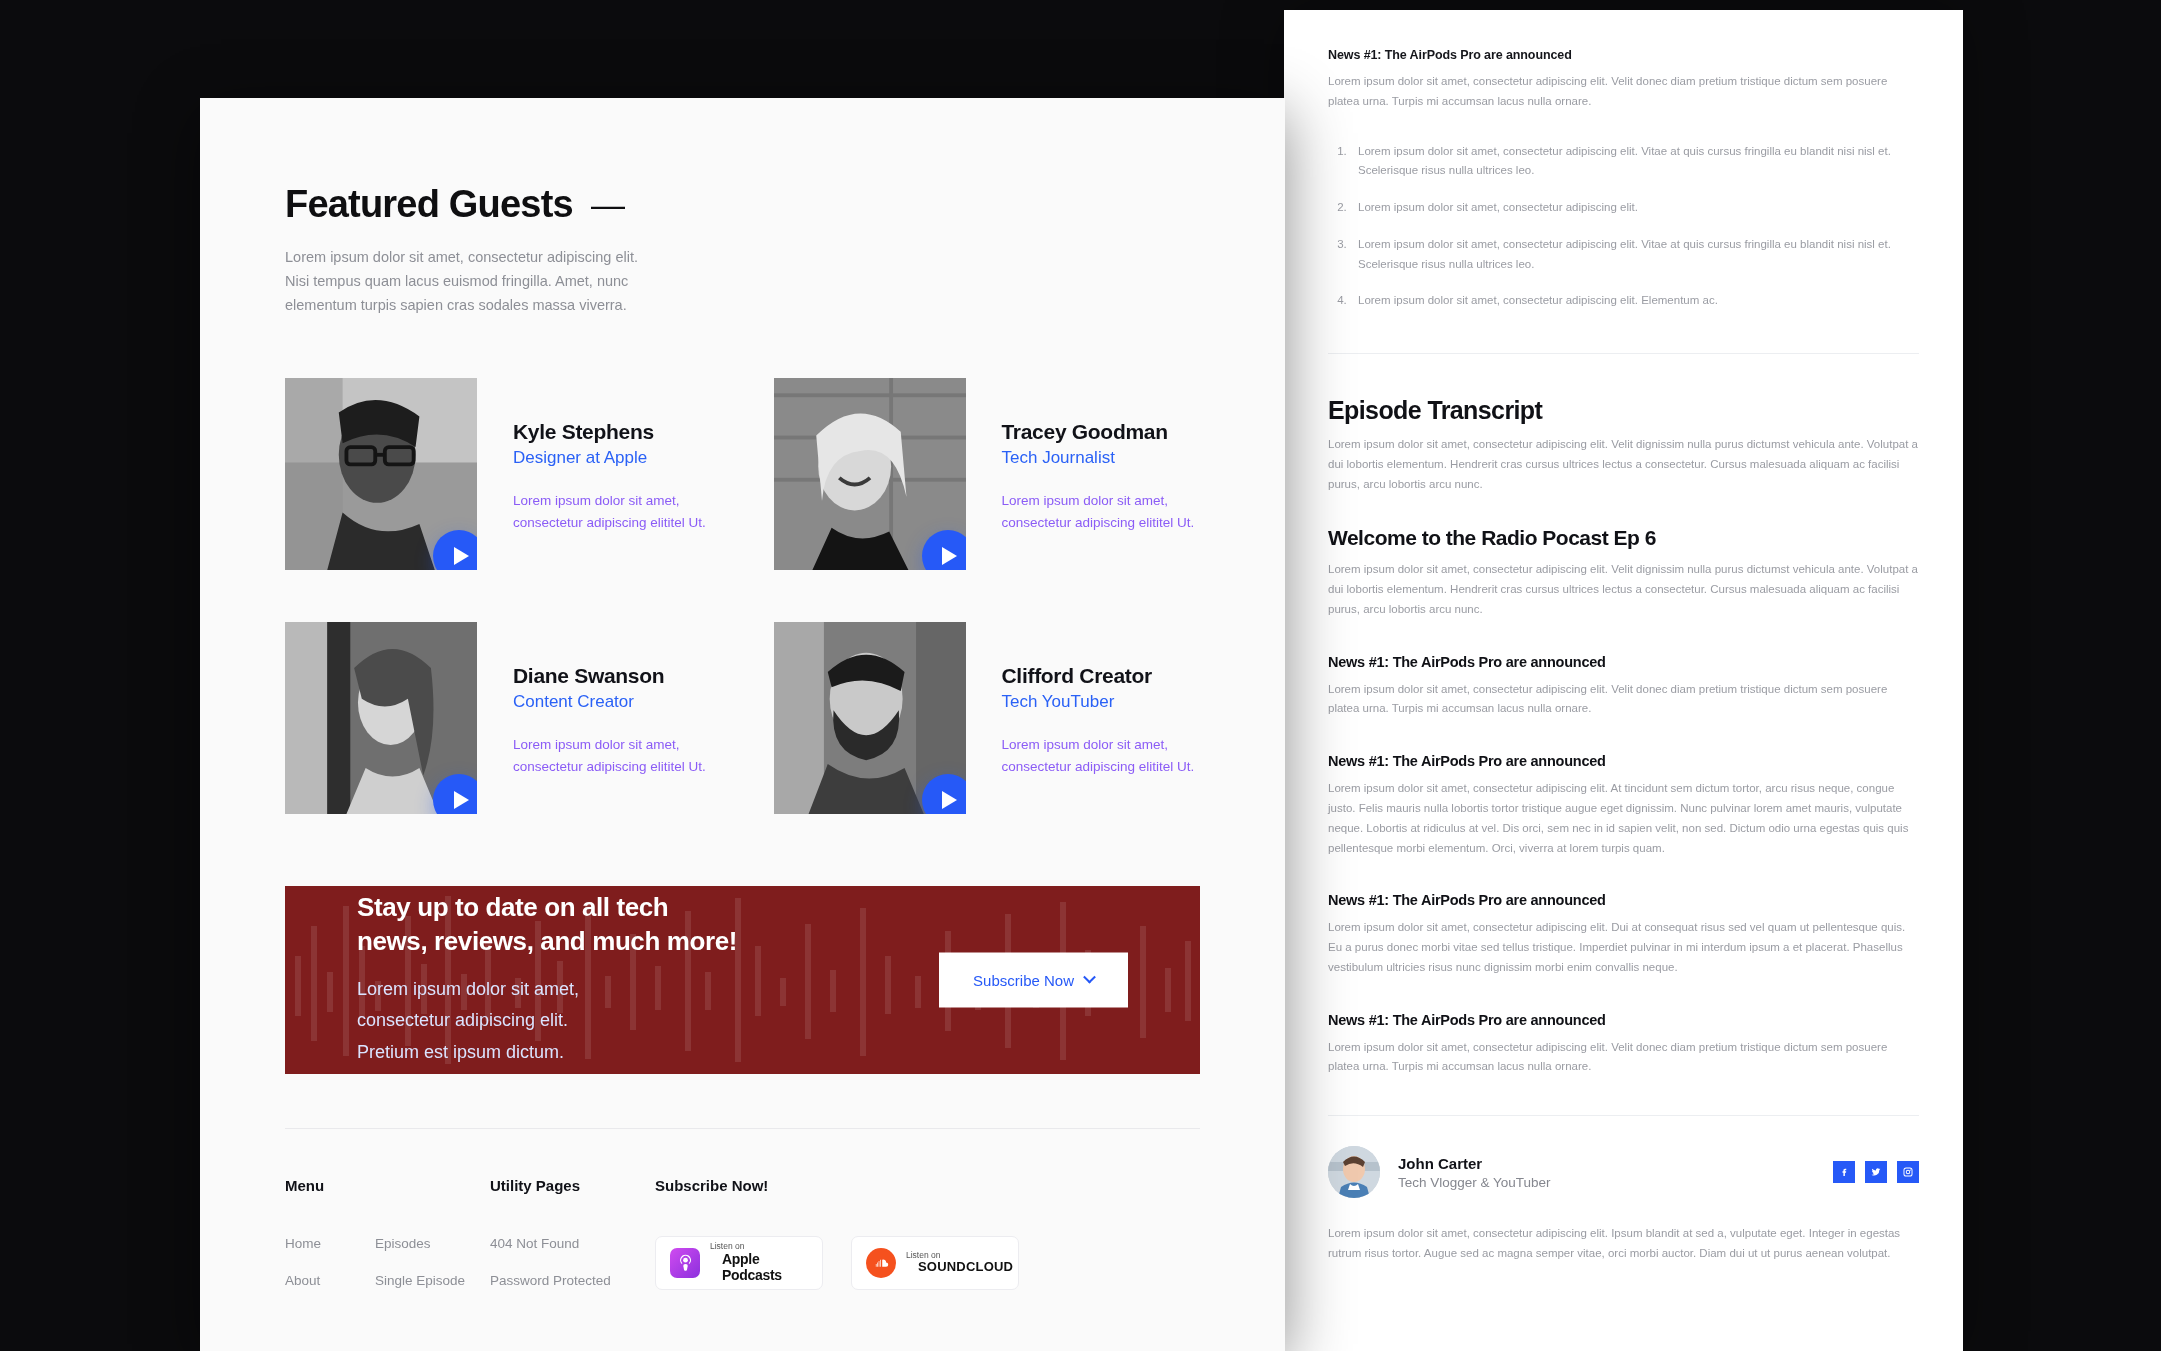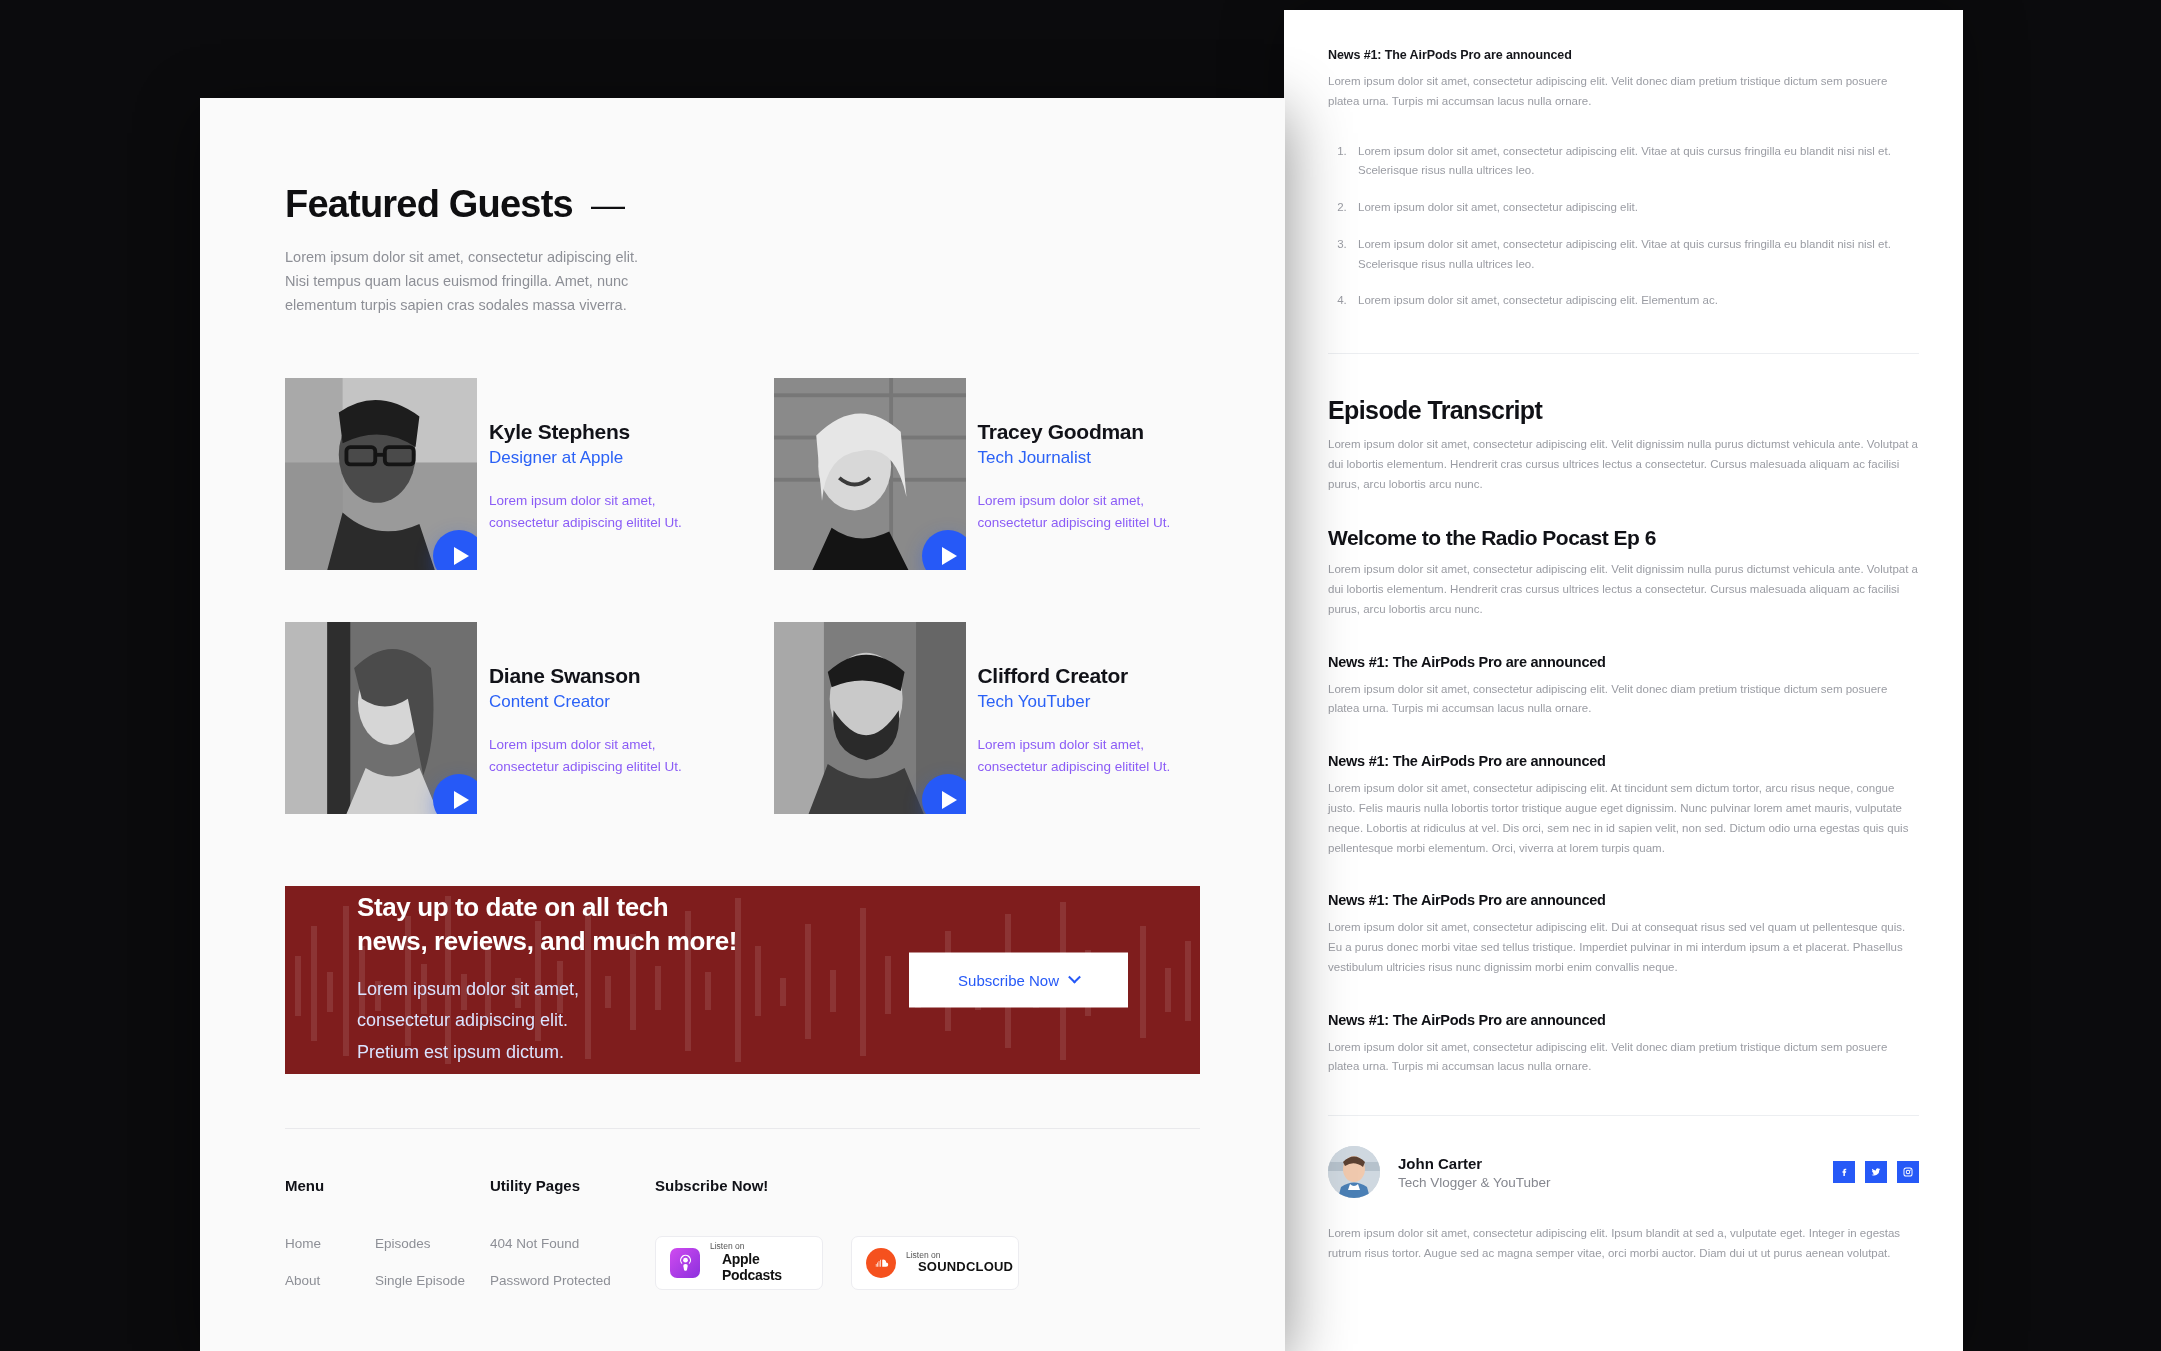--- a/index.html
+++ b/index.html
@@ -30,21 +30,21 @@
     font-size:38px; font-weight:700; letter-spacing:-.8px; color:#0f0f11;
     display:flex; align-items:center; gap:18px;
   }
   h1.page-title .dash { color:#0f0f11; font-weight:400; font-size:34px; }
   .page-sub {
     margin-top:20px; font-size:14.5px; line-height:1.65; color:#8d8f96; max-width:380px;
   }
 
   
   .guests { margin-top:60px; display:grid; grid-template-columns:1fr 1fr; gap:52px 62px; }
-  .guest { display:flex; gap:12px; position:relative; }
+  .guest { display:flex; gap:36px; position:relative; }
   .guest-photo {
     width:192px; height:192px; flex:0 0 192px; position:relative;
     background:#6a6a6a; overflow:hidden;
   }
   .guest-photo .ph { position:absolute; inset:0; filter:grayscale(1); }
   .play-btn {
     position:absolute; width:52px; height:52px; border-radius:50%;
     background:#2659f7; left:148px; top:152px;
     display:flex; align-items:center; justify-content:center;
     box-shadow:0 6px 18px rgba(38,89,247,.35); z-index:5;
@@ -64,21 +64,21 @@
     margin-top:72px; background:#7f1d1d; height:188px; position:relative; overflow:hidden;
     display:flex; align-items:center;
   }
   .cta-wave { position:absolute; inset:0; opacity:.10; }
   .cta-left { position:relative; padding-left:72px; z-index:2; }
   .cta-title { color:#fff; font-size:26px; font-weight:700; line-height:1.28; letter-spacing:-.4px; }
   .cta-sub { color:#dbe4ff; font-size:18px; line-height:1.75; margin-top:16px; max-width:270px; }
   .cta-btn {
     position:absolute; right:72px; top:50%; transform:translateY(-50%); z-index:2;
     background:#fff; color:#2659f7; font-size:15px;
-    padding:19px 49px; display:flex; align-items:center; gap:11px; white-space:nowrap;
+    padding:19px 34px; display:flex; align-items:center; gap:11px; white-space:nowrap;
   }
   .chev { width:9px; height:9px; border-right:2px solid #2659f7; border-bottom:2px solid #2659f7;
           transform:rotate(45deg) translate(-2px,-2px); }
 
   
   .footer-div { margin-top:54px; border-top:1px solid #e9e9ec; }
   .footer { display:flex; padding-top:48px; }
   .fcol-menu { width:205px; }
   .fcol-util { width:165px; }
   .fcol-sub  { flex:1; }

